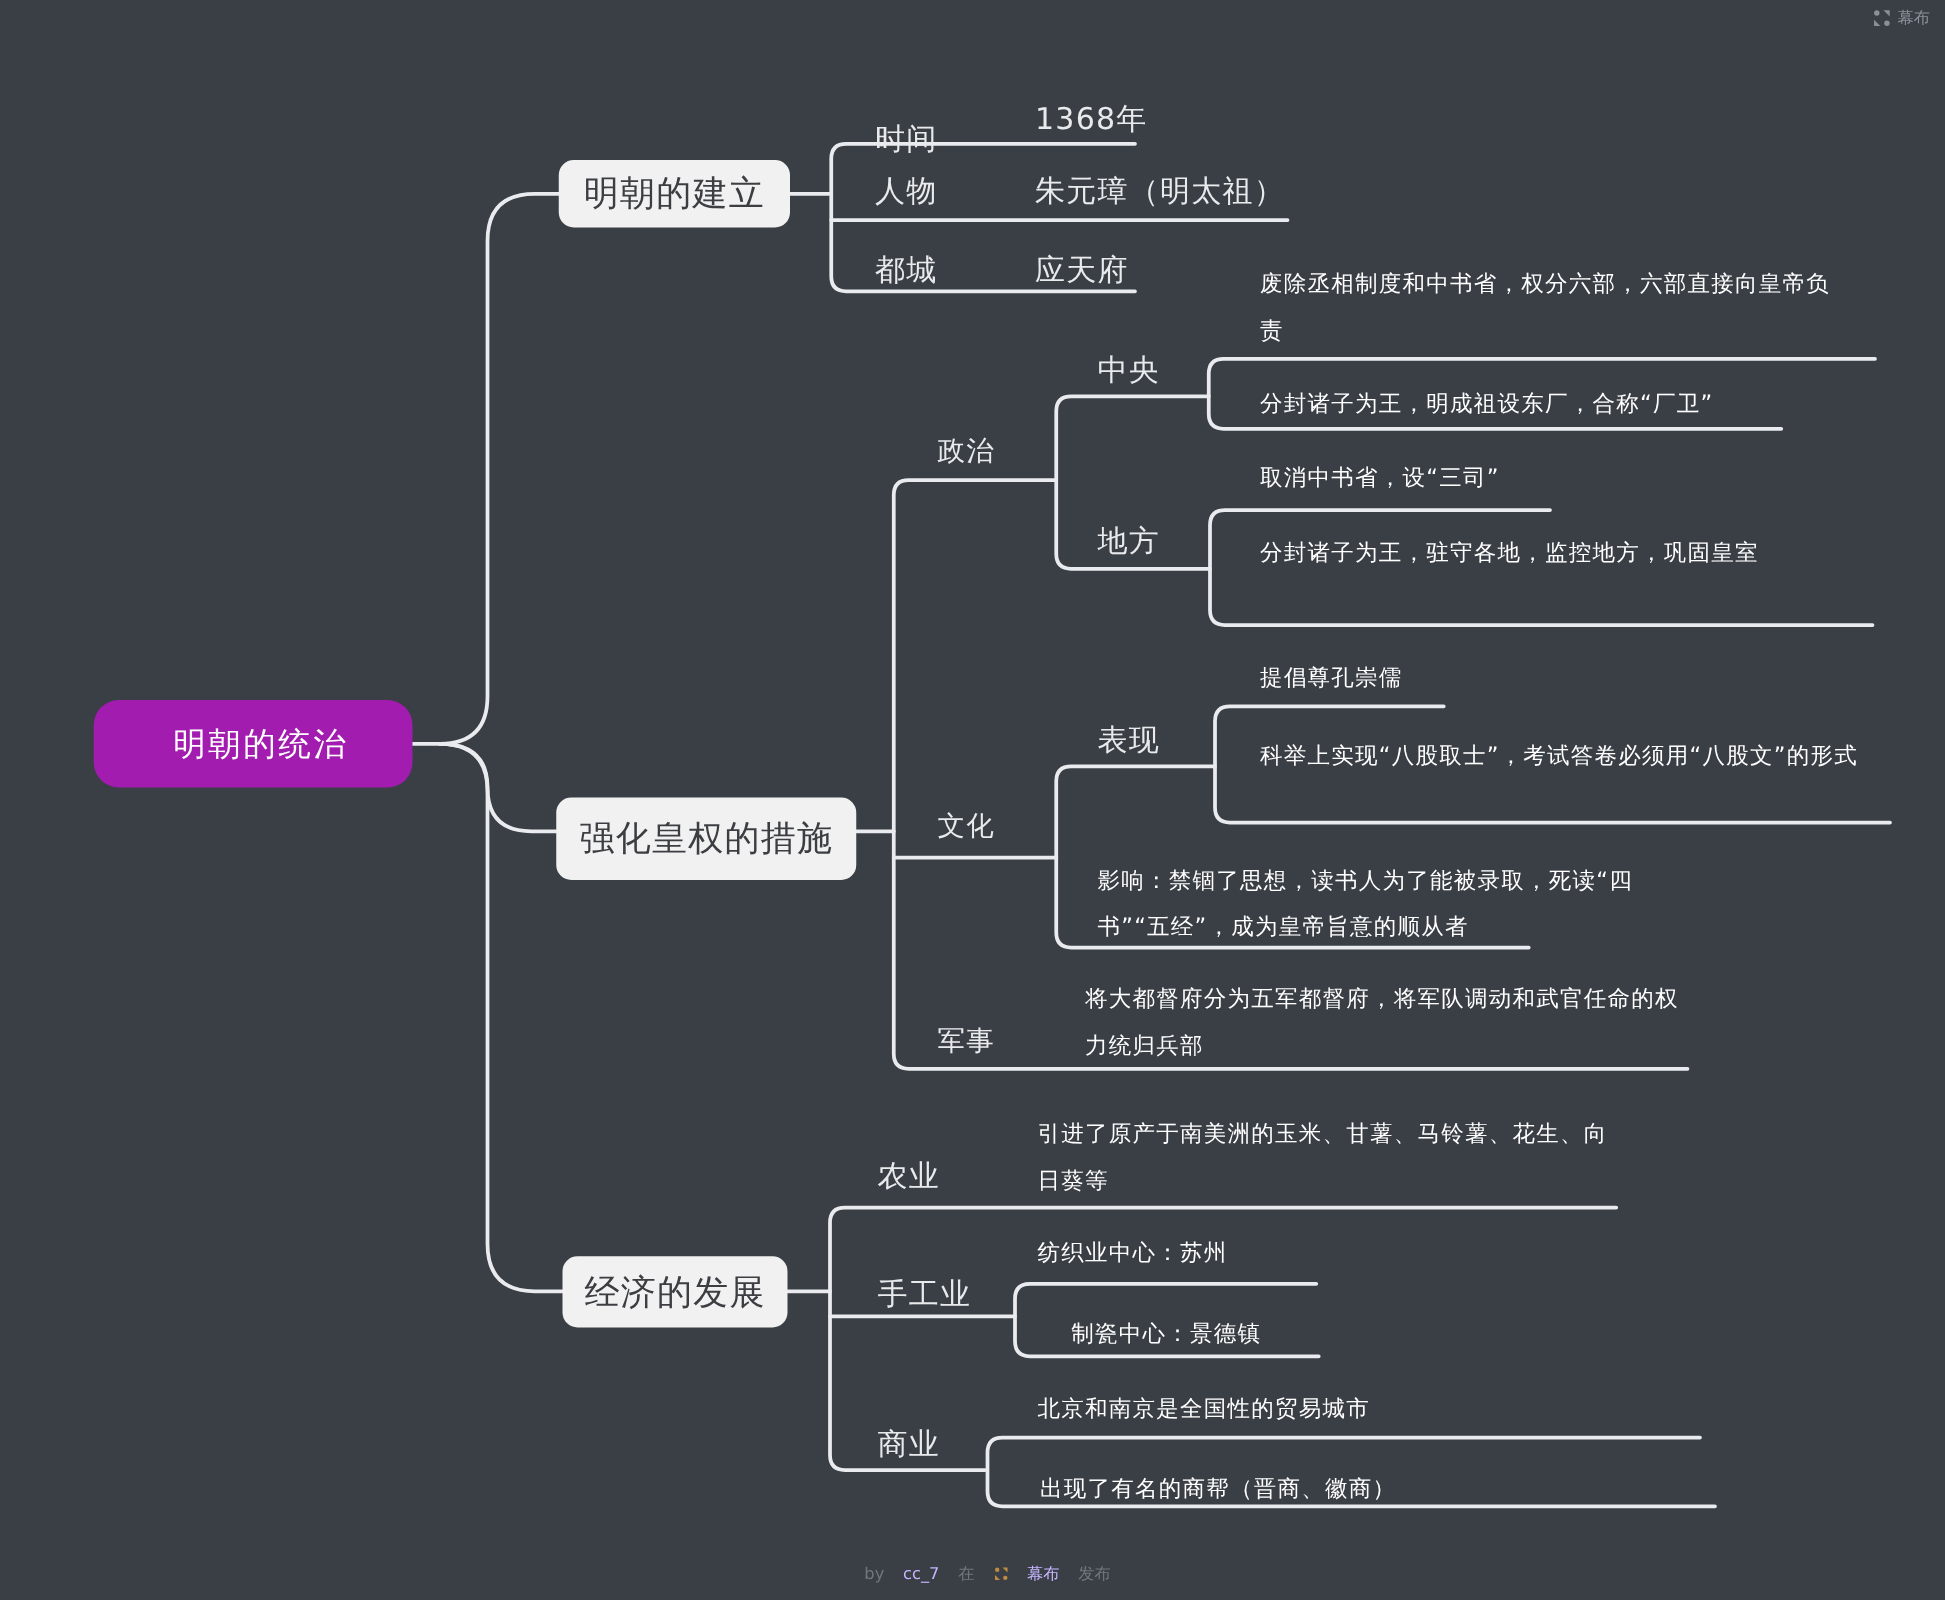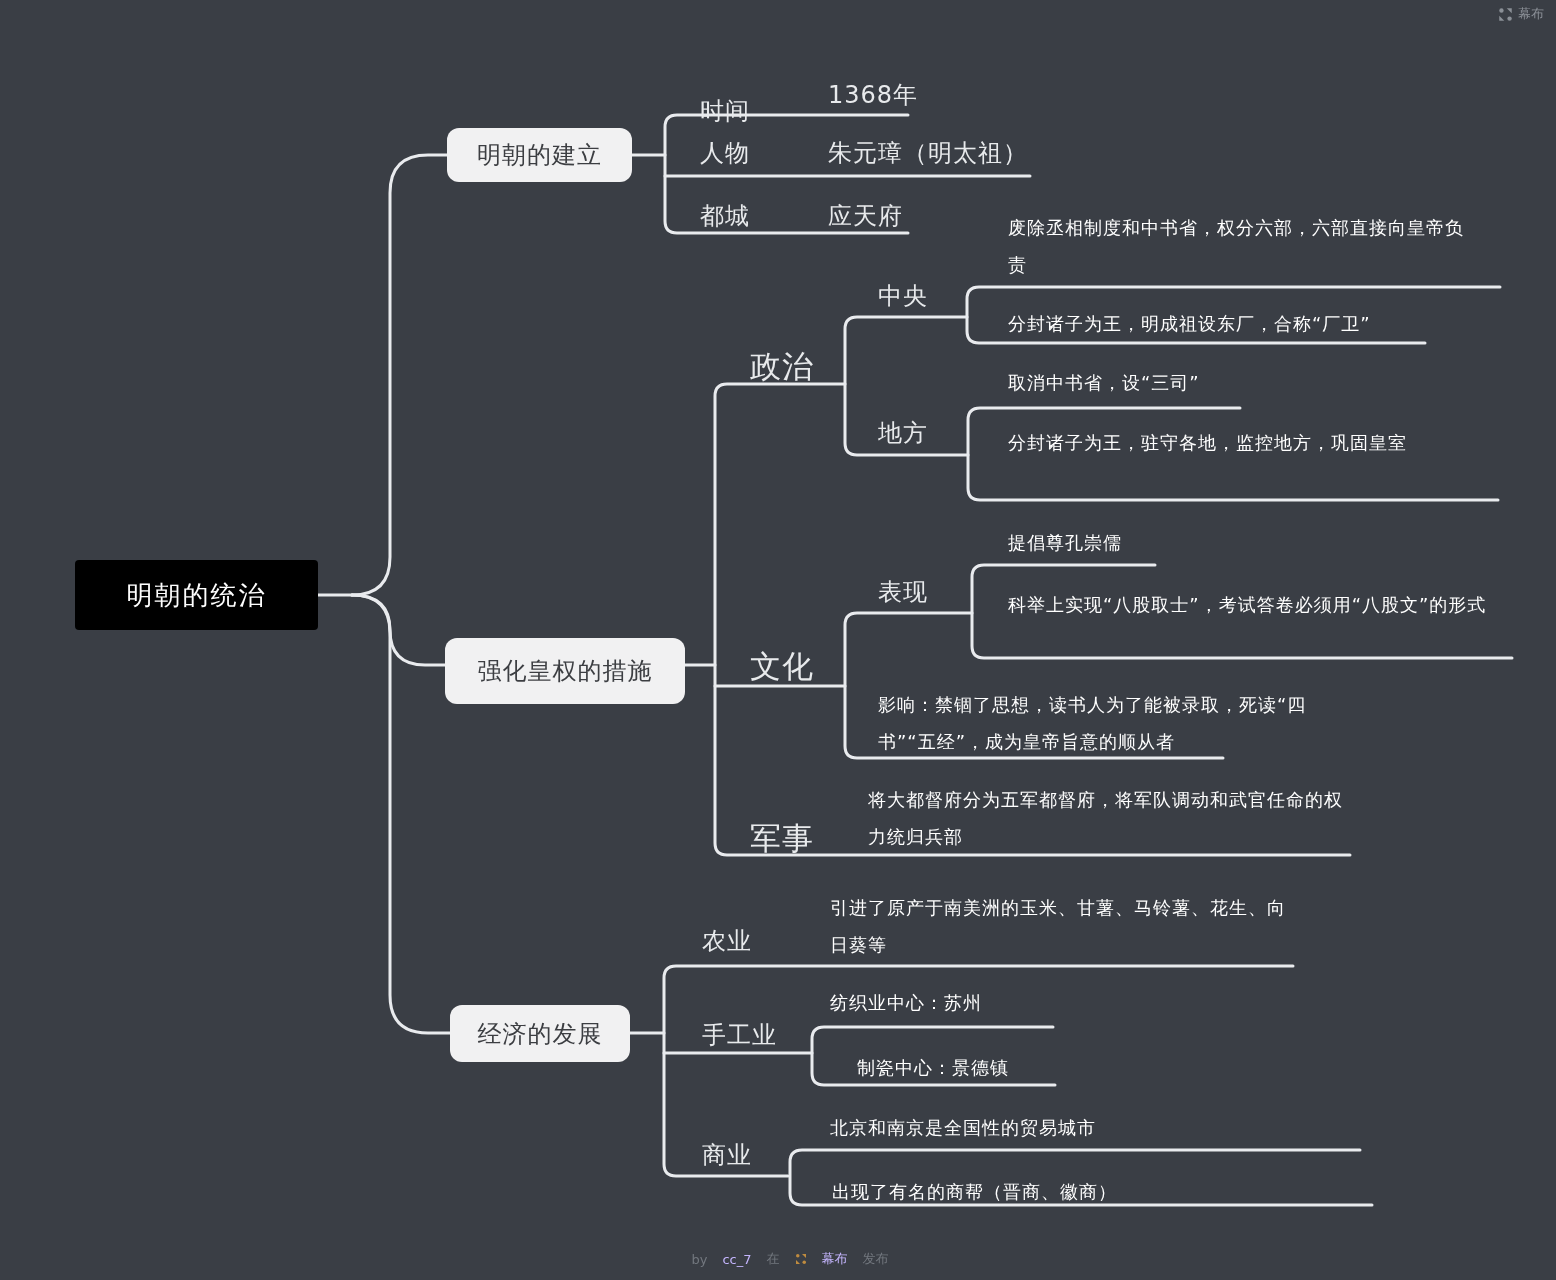--- a/index.html
+++ b/index.html
@@ -6,29 +6,29 @@
   #canvas{
     position:relative;width:1556px;height:1280px;overflow:hidden;
     background:#3a3e45;
     font-family:"DejaVu Sans","Liberation Sans",sans-serif;
   }
   #wires{position:absolute;left:0;top:0;}
   #wires path{fill:none;stroke:#e9ebee;stroke-width:3;stroke-linecap:round;}
   .box{
     position:absolute;display:flex;align-items:center;justify-content:center;
     background:#f1f1f2;color:#3c3e42;border-radius:12px;
-    font-size:24px;letter-spacing:1px;
+    font-size:28px;letter-spacing:1px;
   }
   .rootbox{
     position:absolute;display:flex;align-items:center;justify-content:center;
-    background:#000000;color:#ffffff;border-radius:4px;
-    font-size:26px;letter-spacing:2px;
+    background:#a21caf;color:#ffffff;border-radius:20px;
+    font-size:26px;letter-spacing:2px;padding-left:12px;
   }
   .lbl{position:absolute;color:#e8eaec;font-size:24px;letter-spacing:1px;white-space:nowrap;}
-  .lbl2{position:absolute;color:#e8eaec;font-size:31px;letter-spacing:1px;white-space:nowrap;}
+  .lbl2{position:absolute;color:#e8eaec;font-size:22px;letter-spacing:1px;white-space:nowrap;}
   .leaf{position:absolute;color:#ffffff;font-size:18px;line-height:37px;letter-spacing:1px;}
   .leaf.nowrap{white-space:nowrap;}
   .brand{
     position:absolute;left:1498px;top:5px;display:flex;align-items:center;gap:5px;
     color:#8b9097;font-size:13px;
   }
   .brand svg{display:block;}
   .watermark{
     position:absolute;left:640px;top:1250px;width:300px;display:flex;justify-content:center;
     align-items:center;gap:15px;font-size:13px;color:#72777e;

